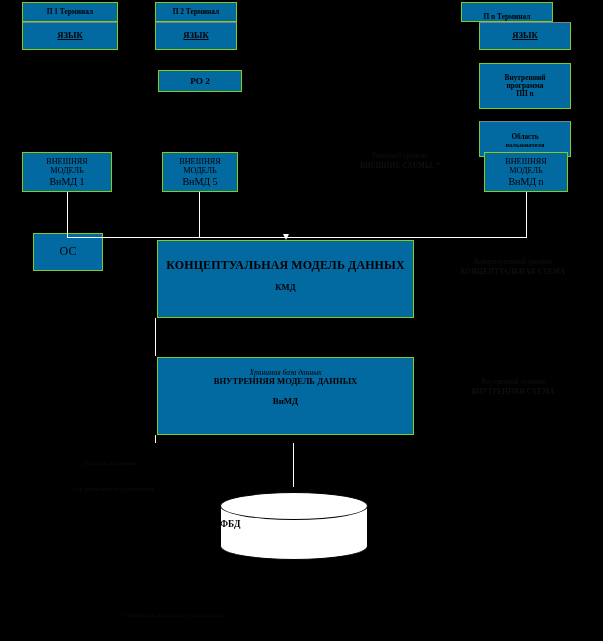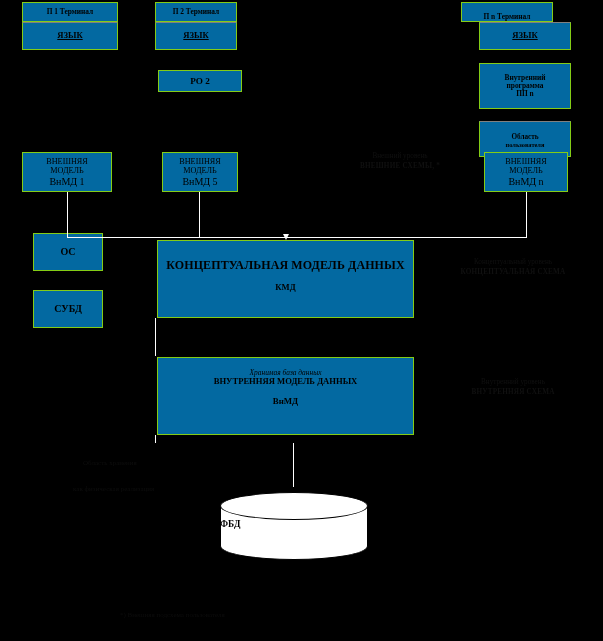--- a/index.html
+++ b/index.html
@@ -47,22 +47,22 @@
   .ro {
     font-weight: bold;
     font-size: 9.2px;
   }
   .ext {
     font-weight: normal;
     font-size: 8.2px;
   }
   .ext .sub { font-size: 10px; }
   .oc {
-    font-weight: bold;
-    font-size: 10px;
+    font-weight: normal;
+    font-size: 12px;
   }
   .app {
     font-weight: bold;
     font-size: 7.4px;
   }
   .areauser {
     font-weight: bold;
     font-size: 7.2px;
   }
   .areauser .small { font-size: 6.4px; }
@@ -174,23 +174,20 @@
 
 
   <div class="box ext" style="left:22px; top:152px; width:90px; height:40px;">
     <span class="ln">ВНЕШНЯЯ</span>
     <span class="ln">МОДЕЛЬ</span>
     <span class="ln sub">ВнМД 1</span>
   </div>
 
   <div class="box oc" style="left:33px; top:233px; width:70px; height:38px;">
     <span class="ln">ОС</span>
-  </div>
-  <div class="box oc" style="left:33px; top:290px; width:70px; height:38px;">
-    <span class="ln">СУБД</span>
   </div>
 
   <div class="box hdr" style="left:155px; top:2px; width:82px; height:20px;">
     <span class="ln">П 2 Терминал</span>
   </div>
   <div class="box lang" style="left:155px; top:22px; width:82px; height:28px; border-top-color:#808080;">
     <span class="ln">ЯЗЫК</span>
   </div>
 
   <div class="box ro" style="left:158px; top:70px; width:84px; height:22px;">

